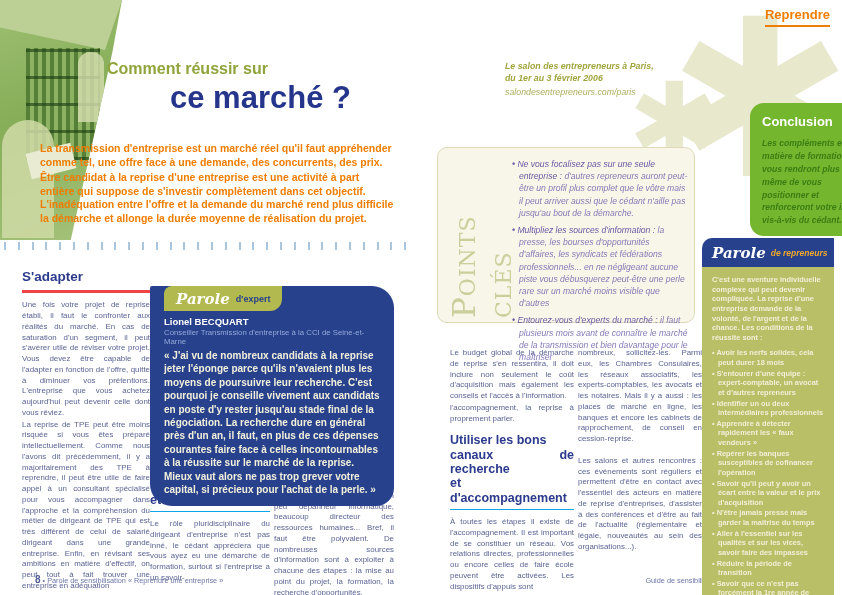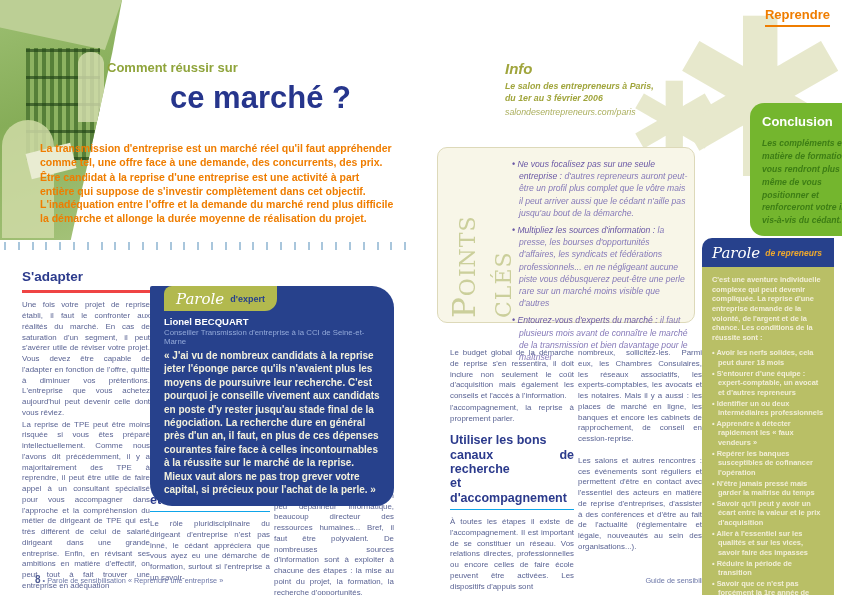--- a/index.html
+++ b/index.html
@@ -24,21 +24,21 @@
   .photo-fig1 { position:absolute; left:2px; top:120px; width:52px; height:118px;
     background:#cfdaa6; border-radius:26px 26px 0 0; opacity:.85; }
   .photo-fig2 { position:absolute; left:78px; top:52px; width:26px; height:70px;
     background:#d6dfb0; border-radius:12px 12px 0 0; opacity:.8; }
   .photo-paper { position:absolute; left:28px; top:148px; width:46px; height:26px;
     background:#e9ecd2; transform:rotate(-14deg); }
 
   
   .section-label { right:12px; top:7px; color:#ef7d00; font-weight:bold;
     font-size:13px; border-bottom:2px solid #ef7d00; padding-bottom:3px; }
-  .title-line1 { left:107px; top:60px; color:#8fa43b; font-weight:bold; font-size:13px; }
+  .title-line1 { left:107px; top:60px; color:#8fa43b; font-weight:bold; font-size:16px; }
   .title-line2 { left:170px; top:80px; color:#26358c; font-weight:bold; font-size:31px; }
   .intro { left:40px; top:142px; width:356px; color:#ef7d00; font-weight:bold;
     font-size:10.5px; line-height:1.32; }
   .intro p { margin-bottom:1px; }
 
   .ticks { left:4px; top:242px; width:412px; height:8px;
     background:repeating-linear-gradient(90deg,#a9c6dc 0 2px, transparent 2px 13.8px); }
 
   
   .h1 { color:#2b3a8c; font-weight:bold; font-size:13.5px;
@@ -56,21 +56,21 @@
   .gap  { height:10px; }
 
   
   .expert-box { left:150px; top:286px; width:244px; min-height:146px;
     background:#27418c; border-radius:2px 22px 18px 22px; z-index:2;
     padding:30px 12px 10px 14px; }
   .expert-tab { position:absolute; left:14px; top:0; height:25px; padding:0 12px;
     background:#b2b94e; border-radius:8px 0 12px 0; display:flex;
     align-items:center; gap:6px; }
   .parole-script { font-family:"DejaVu Serif", serif; font-style:italic;
-    font-weight:normal; color:#ffffff; font-size:15px; }
+    font-weight:bold; color:#ffffff; font-size:15px; }
   .expert-tab .tab-suffix { color:#27418c; font-weight:bold; font-size:9px; }
   .expert-name { color:#ffffff; font-weight:bold; font-size:9.5px; }
   .expert-role { color:#93a9d9; font-size:7.8px; margin:1px 0 3px 0; }
   .expert-quote { color:#f2f0dc; font-weight:bold; font-size:10px; line-height:1.34; }
 
   
   .points-box { left:437px; top:147px; width:258px; height:176px;
     background:#f8f6e8; border:1px solid #ddd9b9; border-radius:10px; }
   .points-vertical { position:absolute; left:8px; top:6px; height:164px;
     writing-mode:vertical-rl; transform:rotate(180deg);
@@ -168,21 +168,20 @@
   <div class="h2 preline">Se toutes
 et s'informer</div>
   <p>Le rôle pluridisciplinaire du dirigeant d'entreprise n'est pas inné, le cédant appréciera que vous ayez eu une démarche de formation, surtout si l'entreprise a un savoir-</p>
 </div>
 
 <div class="abs colC body-txt">
   <p>faire très technique. Gérer une PME ne se résume pas à une approche financière ou de gestion, il faut aussi être le premier commercial de son entreprise, un peu comptable, un peu dépanneur informatique, beaucoup directeur des ressources humaines... Bref, il faut être polyvalent. De nombreuses sources d'information sont à exploiter à chacune des étapes : la mise au point du projet, la formation, la recherche d'opportunités,</p>
 </div>
 
 <div class="abs info">
-  <div class="info-h">Info</div>
   <div class="info-line">Le salon des entrepreneurs à Paris,</div>
   <div class="info-line">du 1er au 3 février 2006</div>
   <div class="info-url">salondesentrepreneurs.com/paris</div>
 </div>
 
 <div class="abs points-box">
   <div class="points-vertical">Points clés</div>
   <div class="points-list">
     <div class="points-item"><span class="lead">Ne vous focalisez pas sur une seule entreprise :</span><span> d'autres repreneurs auront peut-être un profil plus complet que le vôtre mais il peut arriver aussi que le cédant n'aille pas jusqu'au bout de la démarche.</span></div>
     <div class="points-item"><span class="lead">Multipliez les sources d'information :</span><span> la presse, les bourses d'opportunités d'affaires, les syndicats et fédérations professionnels... en ne négligeant aucune piste vous débusquerez peut-être une perle rare sur un marché moins visible que d'autres</span></div>
@@ -215,22 +214,22 @@
     <span class="parole-script">Parole</span>
     <span class="tab-suffix">de repreneurs</span>
   </div>
   <div class="repr-body">
     <div class="repr-intro">C'est une aventure individuelle complexe qui peut devenir compliquée. La reprise d'une entreprise demande de la volonté, de l'argent et de la chance. Les conditions de la réussite sont :</div>
     <div class="repr-item">Avoir les nerfs solides, cela peut durer 18 mois</div>
     <div class="repr-item">S'entourer d'une équipe : expert-comptable, un avocat et d'autres repreneurs</div>
     <div class="repr-item">Identifier un ou deux intermédiaires professionnels</div>
     <div class="repr-item">Apprendre à détecter rapidement les « faux vendeurs »</div>
     <div class="repr-item">Repérer les banques susceptibles de cofinancer l'opération</div>
+    <div class="repr-item">Savoir qu'il peut y avoir un écart entre la valeur et le prix d'acquisition</div>
     <div class="repr-item">N'être jamais pressé mais garder la maîtrise du temps</div>
-    <div class="repr-item">Savoir qu'il peut y avoir un écart entre la valeur et le prix d'acquisition</div>
     <div class="repr-item">Aller à l'essentiel sur les qualités et sur les vices, savoir faire des impasses</div>
     <div class="repr-item">Réduire la période de transition</div>
     <div class="repr-item">Savoir que ce n'est pas forcément la 1re année de reprise la plus difficile</div>
   </div>
 </div>
 
 <div class="abs footer footer-left">
   <span class="page-num">8</span>
   <span>• Parole de sensibilisation « Reprendre une entreprise »</span>
 </div>

